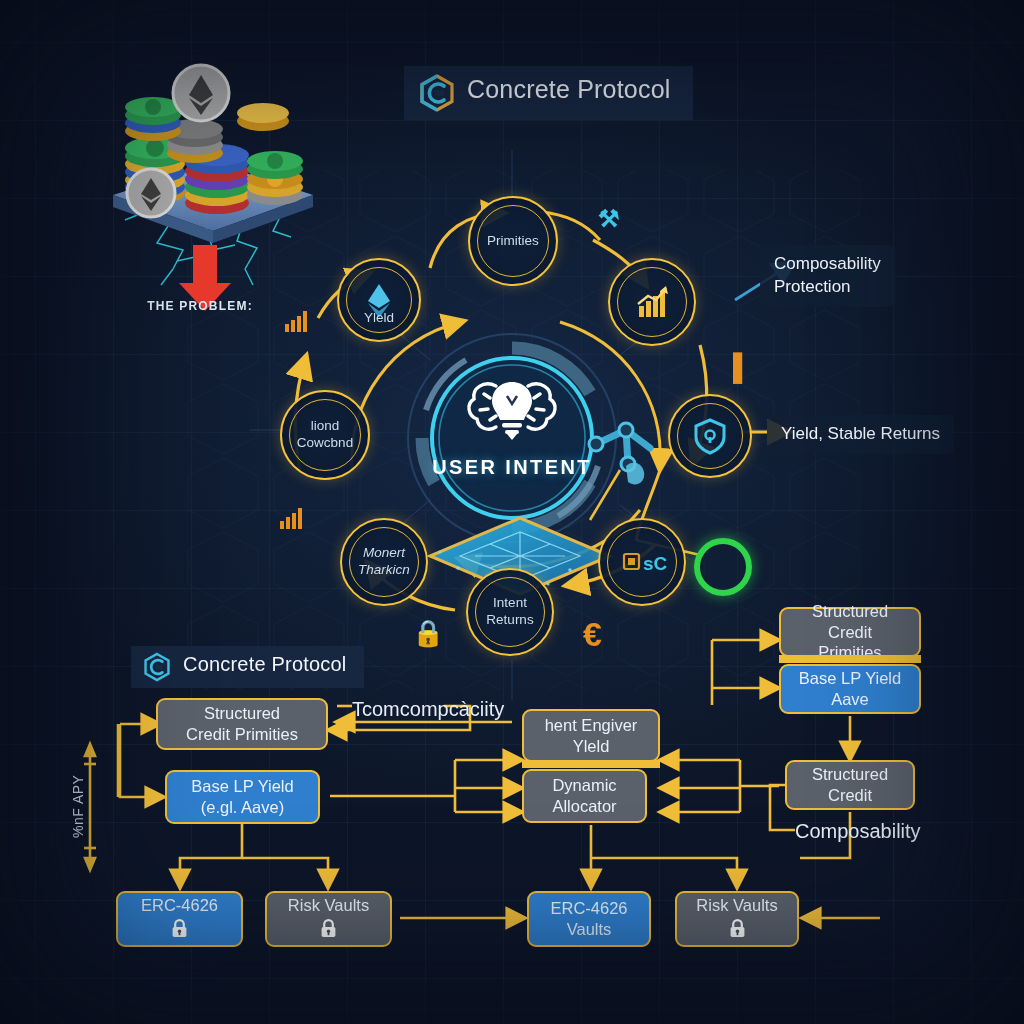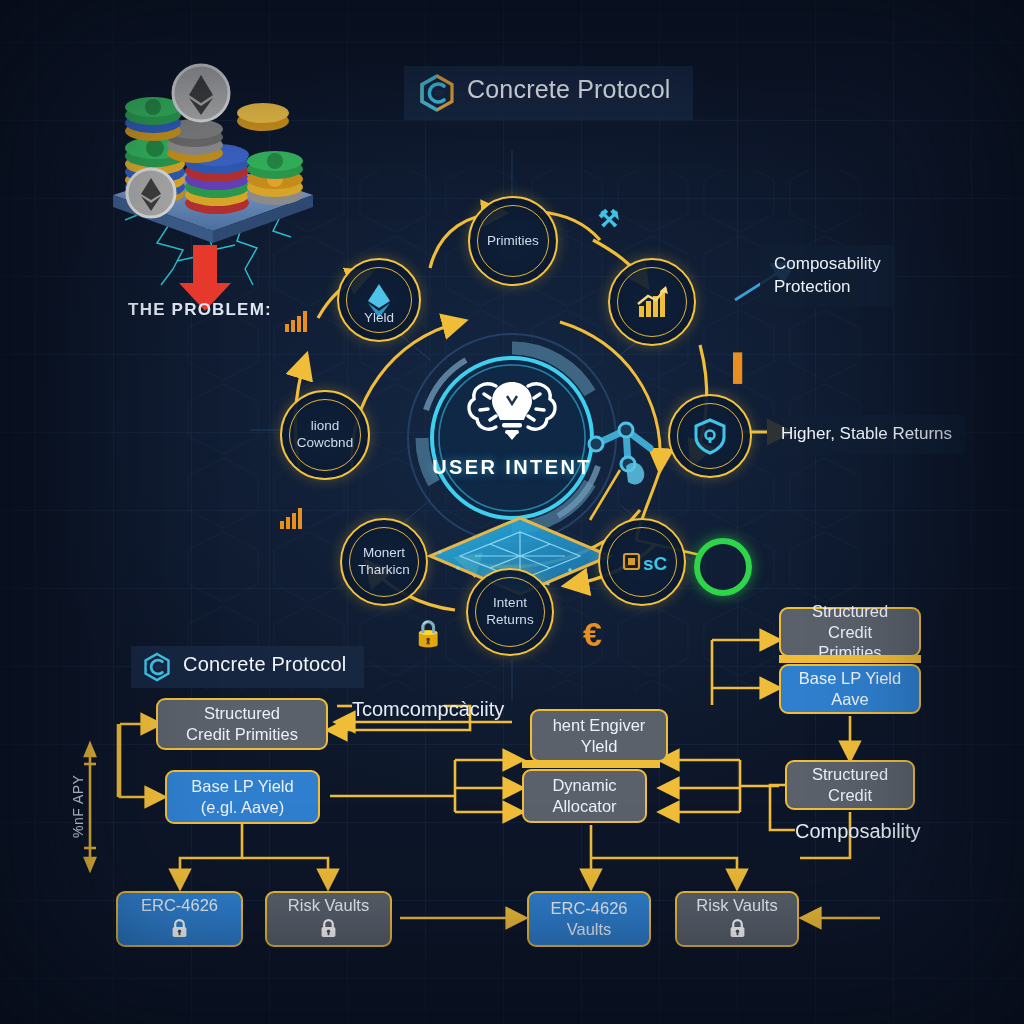--- a/index.html
+++ b/index.html
@@ -37,21 +37,21 @@
     position:absolute;display:flex;align-items:flex-start;gap:13px;
     background:rgba(24,40,66,.93);
     border-radius:1px;padding:9px 22px 9px 16px;
   }
   .logo-badge .lbl{font-size:25px;font-weight:400;letter-spacing:.2px;color:#f2f6fb;}
   #logo-bottom .lbl{font-size:20px;}
 
   
   .problem-text{
     position:absolute;text-align:center;width:220px;
-    font-size:17px;font-weight:700;letter-spacing:1.2px;line-height:1.45;
+    font-size:12px;font-weight:700;letter-spacing:1.2px;line-height:1.45;
     color:#dfe7f2;
   }
 
   
   .node{
     position:absolute;border-radius:50%;
     border:2px solid #f5c33b;
     background:rgba(14,30,54,.92);
     display:flex;align-items:center;justify-content:center;
     box-shadow:0 0 14px rgba(245,195,59,.28), inset 0 0 18px rgba(10,22,42,.9);
@@ -359,41 +359,41 @@
         <div class="nlabel">liond Cowcbnd</div>
       </div>
       <div class="node" style="left: 668px; top: 394px; width: 80px; height: 80px;">
         <div class="inner-ring"></div>
         <svg width="40" height="40" viewBox="0 0 40 40">
           <path d="M20 4 L34 10 V21 C34 29, 27 34, 20 37 C13 34, 6 29, 6 21 V10 Z" fill="none" stroke="#3fc5e8" stroke-width="3"></path>
           <circle cx="20" cy="19" r="4.5" fill="none" stroke="#3fc5e8" stroke-width="2.6"></circle>
           <rect x="18.6" y="21" width="2.8" height="6" fill="#3fc5e8"></rect>
         </svg>
       </div>
-      <div class="node" style="left: 340px; top: 518px; width: 84px; height: 84px;">
+      <div class="node" style="left: 340px; top: 518px; width: 84px; height: 84px; font-style: italic;">
         <div class="inner-ring"></div>
         <div class="nlabel">Monert Tharkicn</div>
       </div>
       <div class="node" style="left: 598px; top: 518px; width: 84px; height: 84px;">
         <div class="inner-ring"></div>
         <svg width="40" height="40" viewBox="0 0 40 40">
           <rect x="2" y="12" width="15" height="15" rx="2" fill="none" stroke="#d89a2a" stroke-width="2.2"></rect>
           <rect x="6" y="16" width="7" height="7" fill="#d89a2a"></rect>
           <text x="21" y="28" font-family="Liberation Sans, sans-serif" font-size="19" font-weight="700" fill="#3fc5e8">sC</text>
         </svg>
       </div>
       <div class="node" style="left: 466px; top: 568px; width: 84px; height: 84px;">
         <div class="inner-ring"></div>
         <div class="nlabel">Intent Returns</div>
       </div>
     </div>
 
   <div class="callout" style="left:760px;top:245px;white-space:pre-line">Composability
 Protection</div>
-  <div class="callout" style="left:767px;top:415px">Higher, Stable Returns</div>
+  <div class="callout" style="left:767px;top:415px">Yield, Stable Returns</div>
 
   <div id="float-layer">
       <div class="float-icon" style="left: 283px; top: 308px;"><svg width="26" height="26" viewBox="0 0 26 26">
           <rect x="2" y="16" width="4" height="8" fill="#e8901f"></rect>
           <rect x="8" y="12" width="4" height="12" fill="#e8901f"></rect>
           <rect x="14" y="8" width="4" height="16" fill="#e8901f"></rect>
           <rect x="20" y="3" width="4" height="21" fill="#e8901f"></rect>
         </svg></div>
       <div class="float-icon" style="left: 278px; top: 505px;"><svg width="26" height="26" viewBox="0 0 26 26">
           <rect x="2" y="16" width="4" height="8" fill="#e8901f"></rect>
@@ -497,21 +497,21 @@
       </div>
       <div class="fbox gray" style="left: 265px; top: 891px; width: 127px; height: 56px;">
         <div style="white-space: pre-line;">Risk Vaults</div>
         <div class="lock"><svg width="17" height="19" viewBox="0 0 17 19">
             <path d="M4.2 8 V5.4 a4.3 4.3 0 0 1 8.6 0 V8" fill="none" stroke="#ffffff" stroke-width="2.2"></path>
             <rect x="1.6" y="8" width="13.8" height="10" rx="1.8" fill="#ffffff"></rect>
             <circle cx="8.5" cy="12.3" r="1.7" fill="#4a4f57"></circle>
             <rect x="7.6" y="12.8" width="1.8" height="3.4" fill="#4a4f57"></rect>
           </svg></div>
       </div>
-      <div class="fbox gray" style="left: 522px; top: 709px; width: 138px; height: 53px; margin-left: 8px;">
+      <div class="fbox gray" style="left: 522px; top: 709px; width: 138px; height: 53px;">
         <div style="white-space: pre-line;">hent Engiver
 Yleld</div>
       </div>
       <div class="fbox gray" style="left: 522px; top: 769px; width: 125px; height: 54px;">
         <div style="white-space: pre-line;">Dynamic
 Allocator</div>
       </div>
       <div class="fbox gray" style="left: 779px; top: 607px; width: 142px; height: 50px;">
         <div style="white-space: pre-line;">Structured Credit
 Primities</div>

